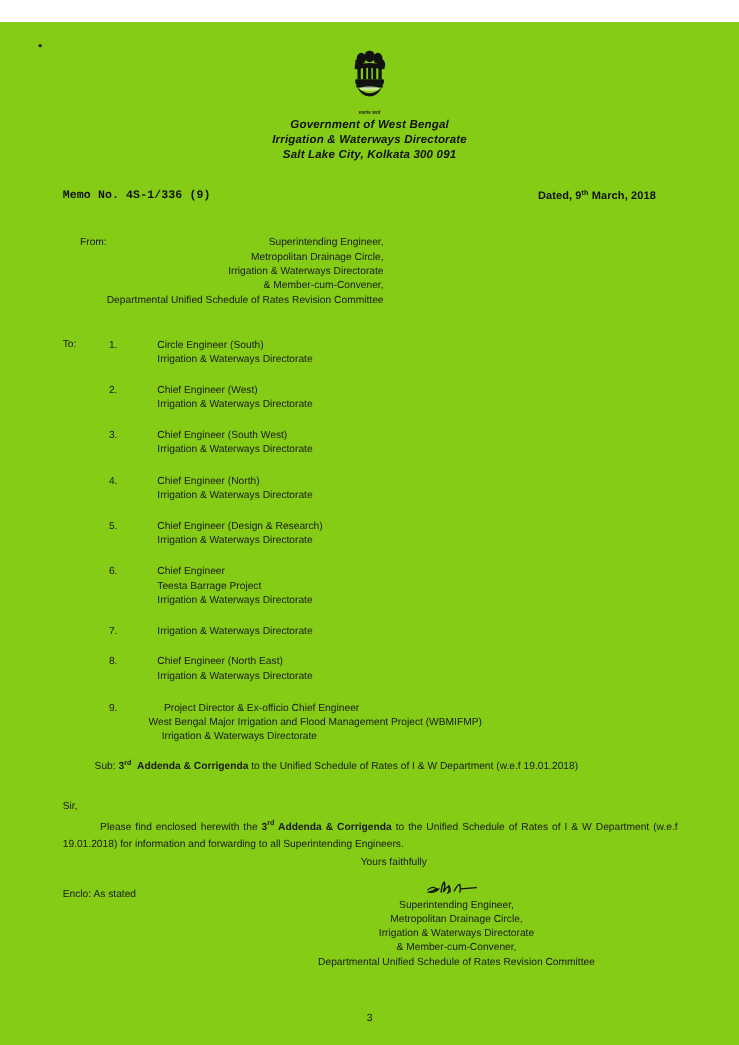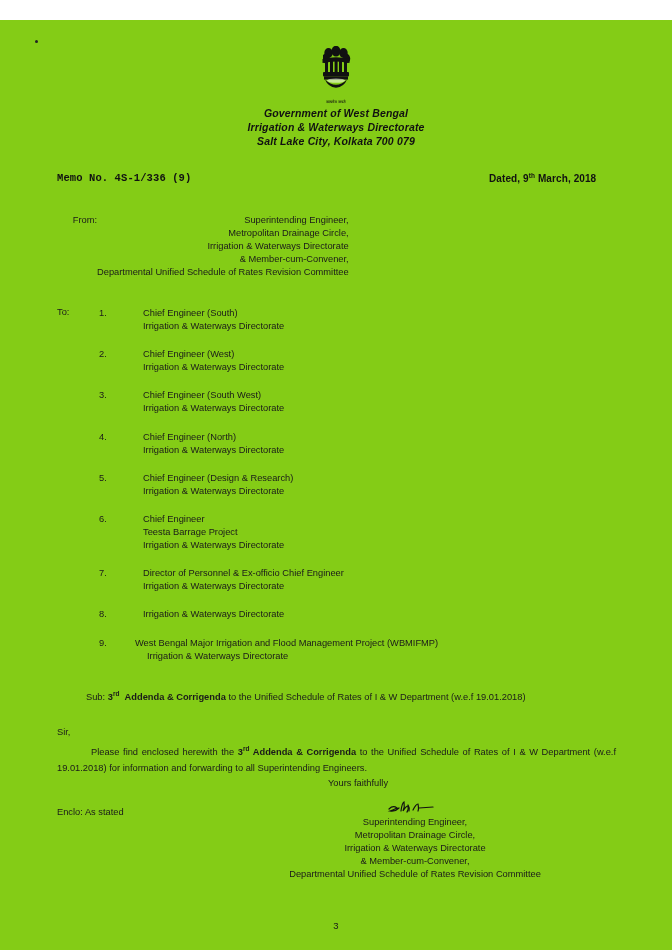--- a/index.html
+++ b/index.html
@@ -278,21 +278,21 @@
           <ellipse cx="22" cy="34.6" rx="9" ry="2.2" fill="#fff" opacity="0.55"></ellipse>
         </g>
       </svg>
       <span class="emblem-caption">सत्यमेव जयते</span>
     </span>
   </div>
 
   <div class="letterhead">
     <div>Government of West Bengal</div>
     <div>Irrigation &amp; Waterways Directorate</div>
-    <div>Salt Lake City, Kolkata 700 079</div>
+    <div>Salt Lake City, Kolkata 300 091</div>
   </div>
 
   <div class="memo-row">
     <div class="memo-no">Memo No. 4S-1/336 (9)</div>
     <div class="memo-date"><span>Dated, 9</span><sup>th</sup><span> March, 2018</span></div>
   </div>
 
   <div class="from-block">
     <span class="from-label">From:</span>
     <div class="from-lines">
@@ -303,21 +303,21 @@
       <div>Departmental Unified Schedule of Rates Revision Committee</div>
     </div>
   </div>
 
   <div class="to-block">
     <span class="to-label">To:</span>
     <div class="to-list">
 
       <div class="to-item">
         <span class="num">1.</span>
-        <div class="l1">Chief Engineer (South)</div>
+        <div class="l1">Circle Engineer (South)</div>
         <div class="l2">Irrigation &amp; Waterways Directorate</div>
       </div>
 
       <div class="to-item">
         <span class="num">2.</span>
         <div class="l1">Chief Engineer (West)</div>
         <div class="l2">Irrigation &amp; Waterways Directorate</div>
       </div>
 
       <div class="to-item">
@@ -340,31 +340,32 @@
 
       <div class="to-item">
         <span class="num">6.</span>
         <div class="l1">Chief Engineer</div>
         <div class="l2">Teesta Barrage Project</div>
         <div class="l3">Irrigation &amp; Waterways Directorate</div>
       </div>
 
       <div class="to-item">
         <span class="num">7.</span>
-        <div class="l1">Director of Personnel &amp; Ex-officio Chief Engineer</div>
         <div class="l2">Irrigation &amp; Waterways Directorate</div>
       </div>
 
       <div class="to-item">
         <span class="num">8.</span>
+        <div class="l1">Chief Engineer (North East)</div>
         <div class="l2">Irrigation &amp; Waterways Directorate</div>
       </div>
 
       <div class="to-item indented">
         <span class="num">9.</span>
+        <div class="l1">Project Director &amp; Ex-officio Chief Engineer</div>
         <div class="l2 wide">West Bengal Major Irrigation and Flood Management Project (WBMIFMP)</div>
         <div class="l3">Irrigation &amp; Waterways Directorate</div>
       </div>
 
     </div>
   </div>
 
   <div class="subject"><span>Sub: </span><b>3</b><sup>rd</sup>&nbsp;&nbsp;<b>Addenda &amp; Corrigenda</b><span> to the Unified Schedule of Rates of I &amp; W Department (w.e.f 19.01.2018)</span></div>
 
   <div class="salutation">Sir,</div>

